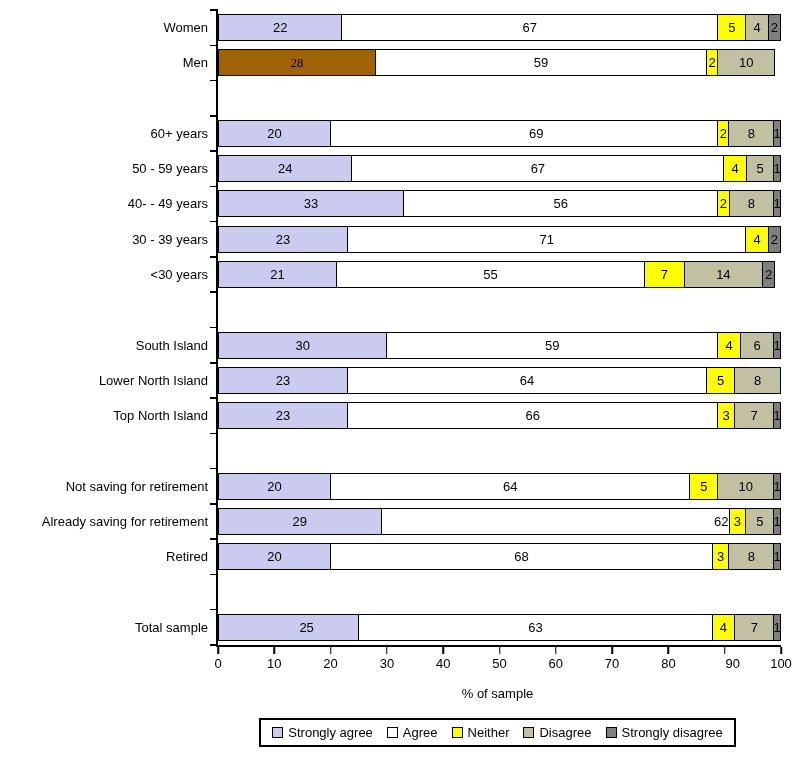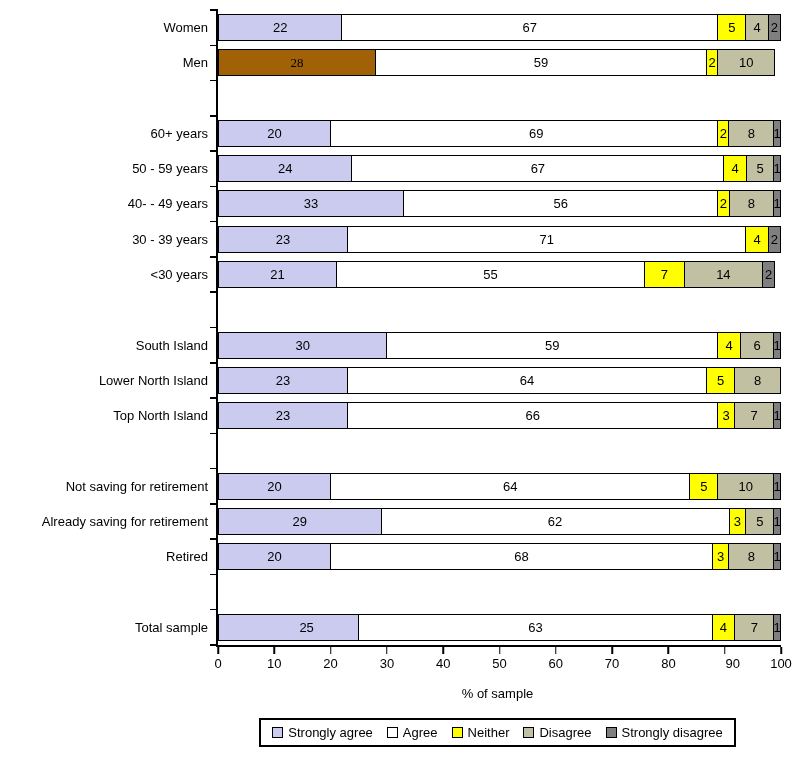--- a/index.html
+++ b/index.html
@@ -241,21 +241,21 @@
             <span class="seg-label">1</span>
           </div>
         </div>
       </div>
       <div class="row">
         <div class="cat-label">Already saving for retirement</div>
         <div class="bar" style="width: 100%;">
           <div class="seg" style="background: rgb(203, 203, 240); width: 29%;">
             <span class="seg-label">29</span>
           </div>
-          <div class="seg" style="background: rgb(255, 255, 255); width: 62%;">
+          <div class="seg" style="background: rgb(255, 255, 255); width: 62%; justify-content: flex-end;">
             <span class="seg-label">62</span>
           </div>
           <div class="seg" style="background: rgb(255, 255, 0); width: 3%;">
             <span class="seg-label">3</span>
           </div>
           <div class="seg" style="background: rgb(194, 192, 162); width: 5%;">
             <span class="seg-label">5</span>
           </div>
           <div class="seg" style="background: rgb(127, 127, 127); width: 1%;">
             <span class="seg-label">1</span>

